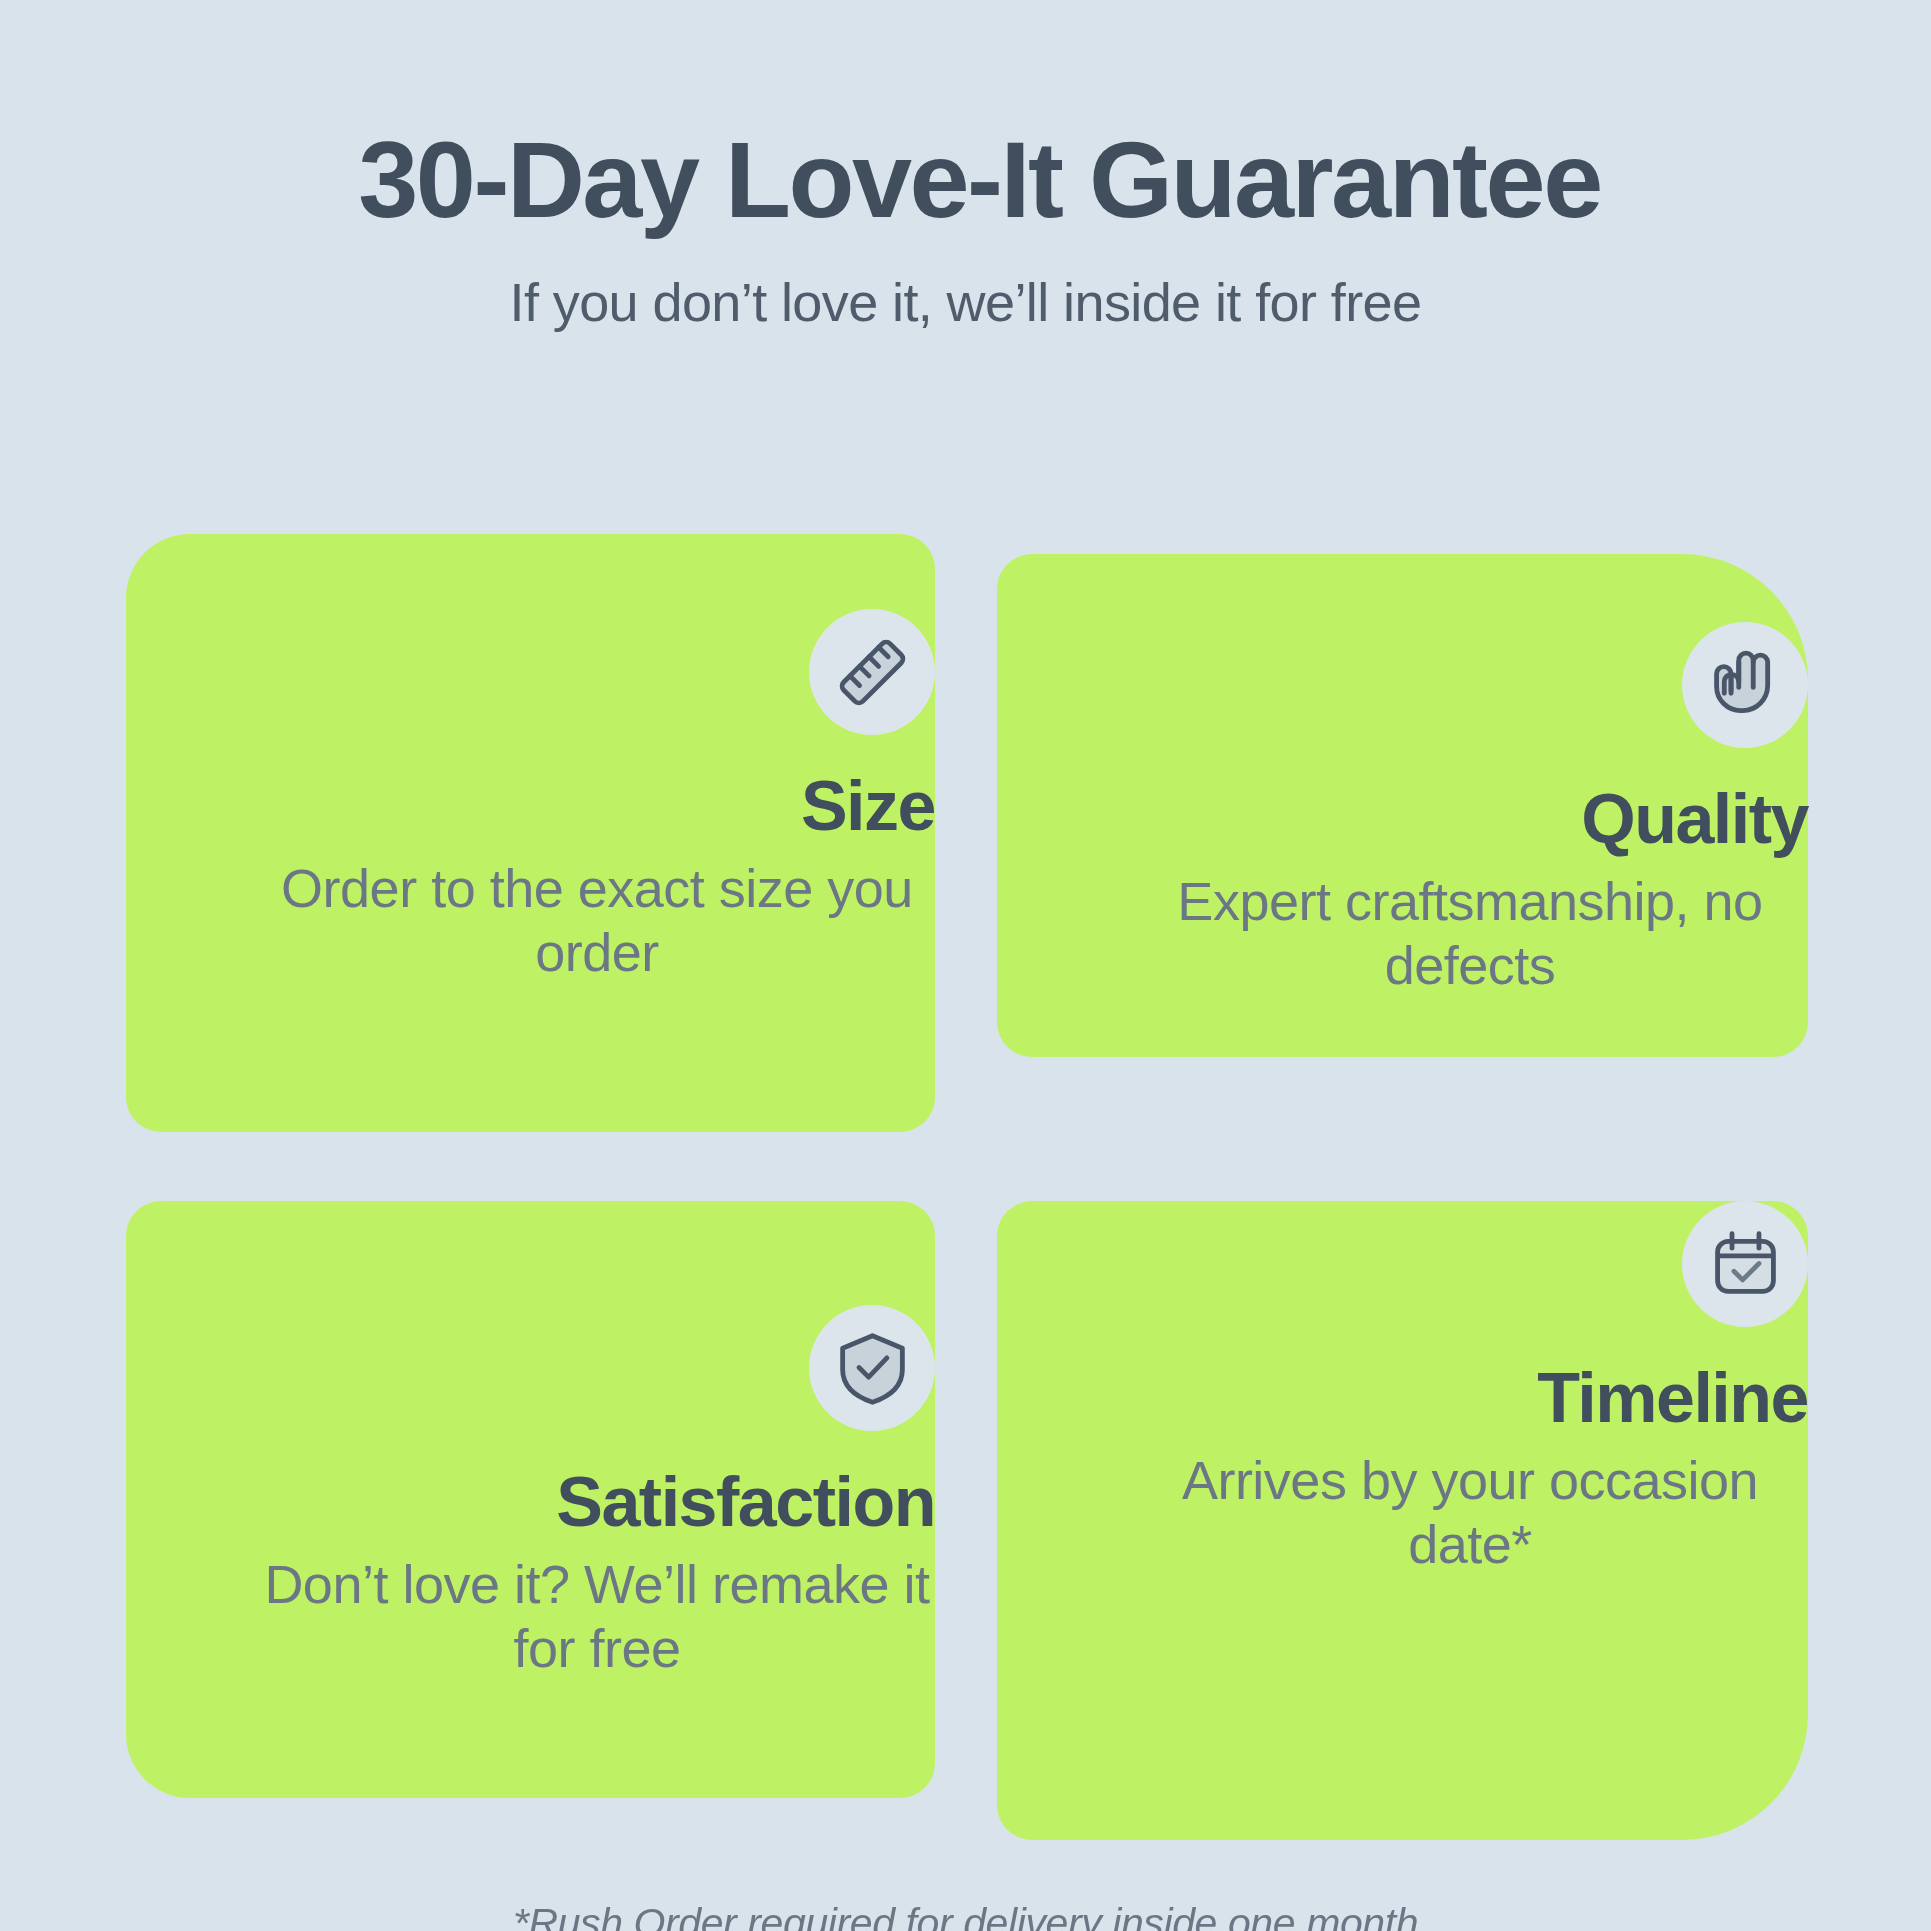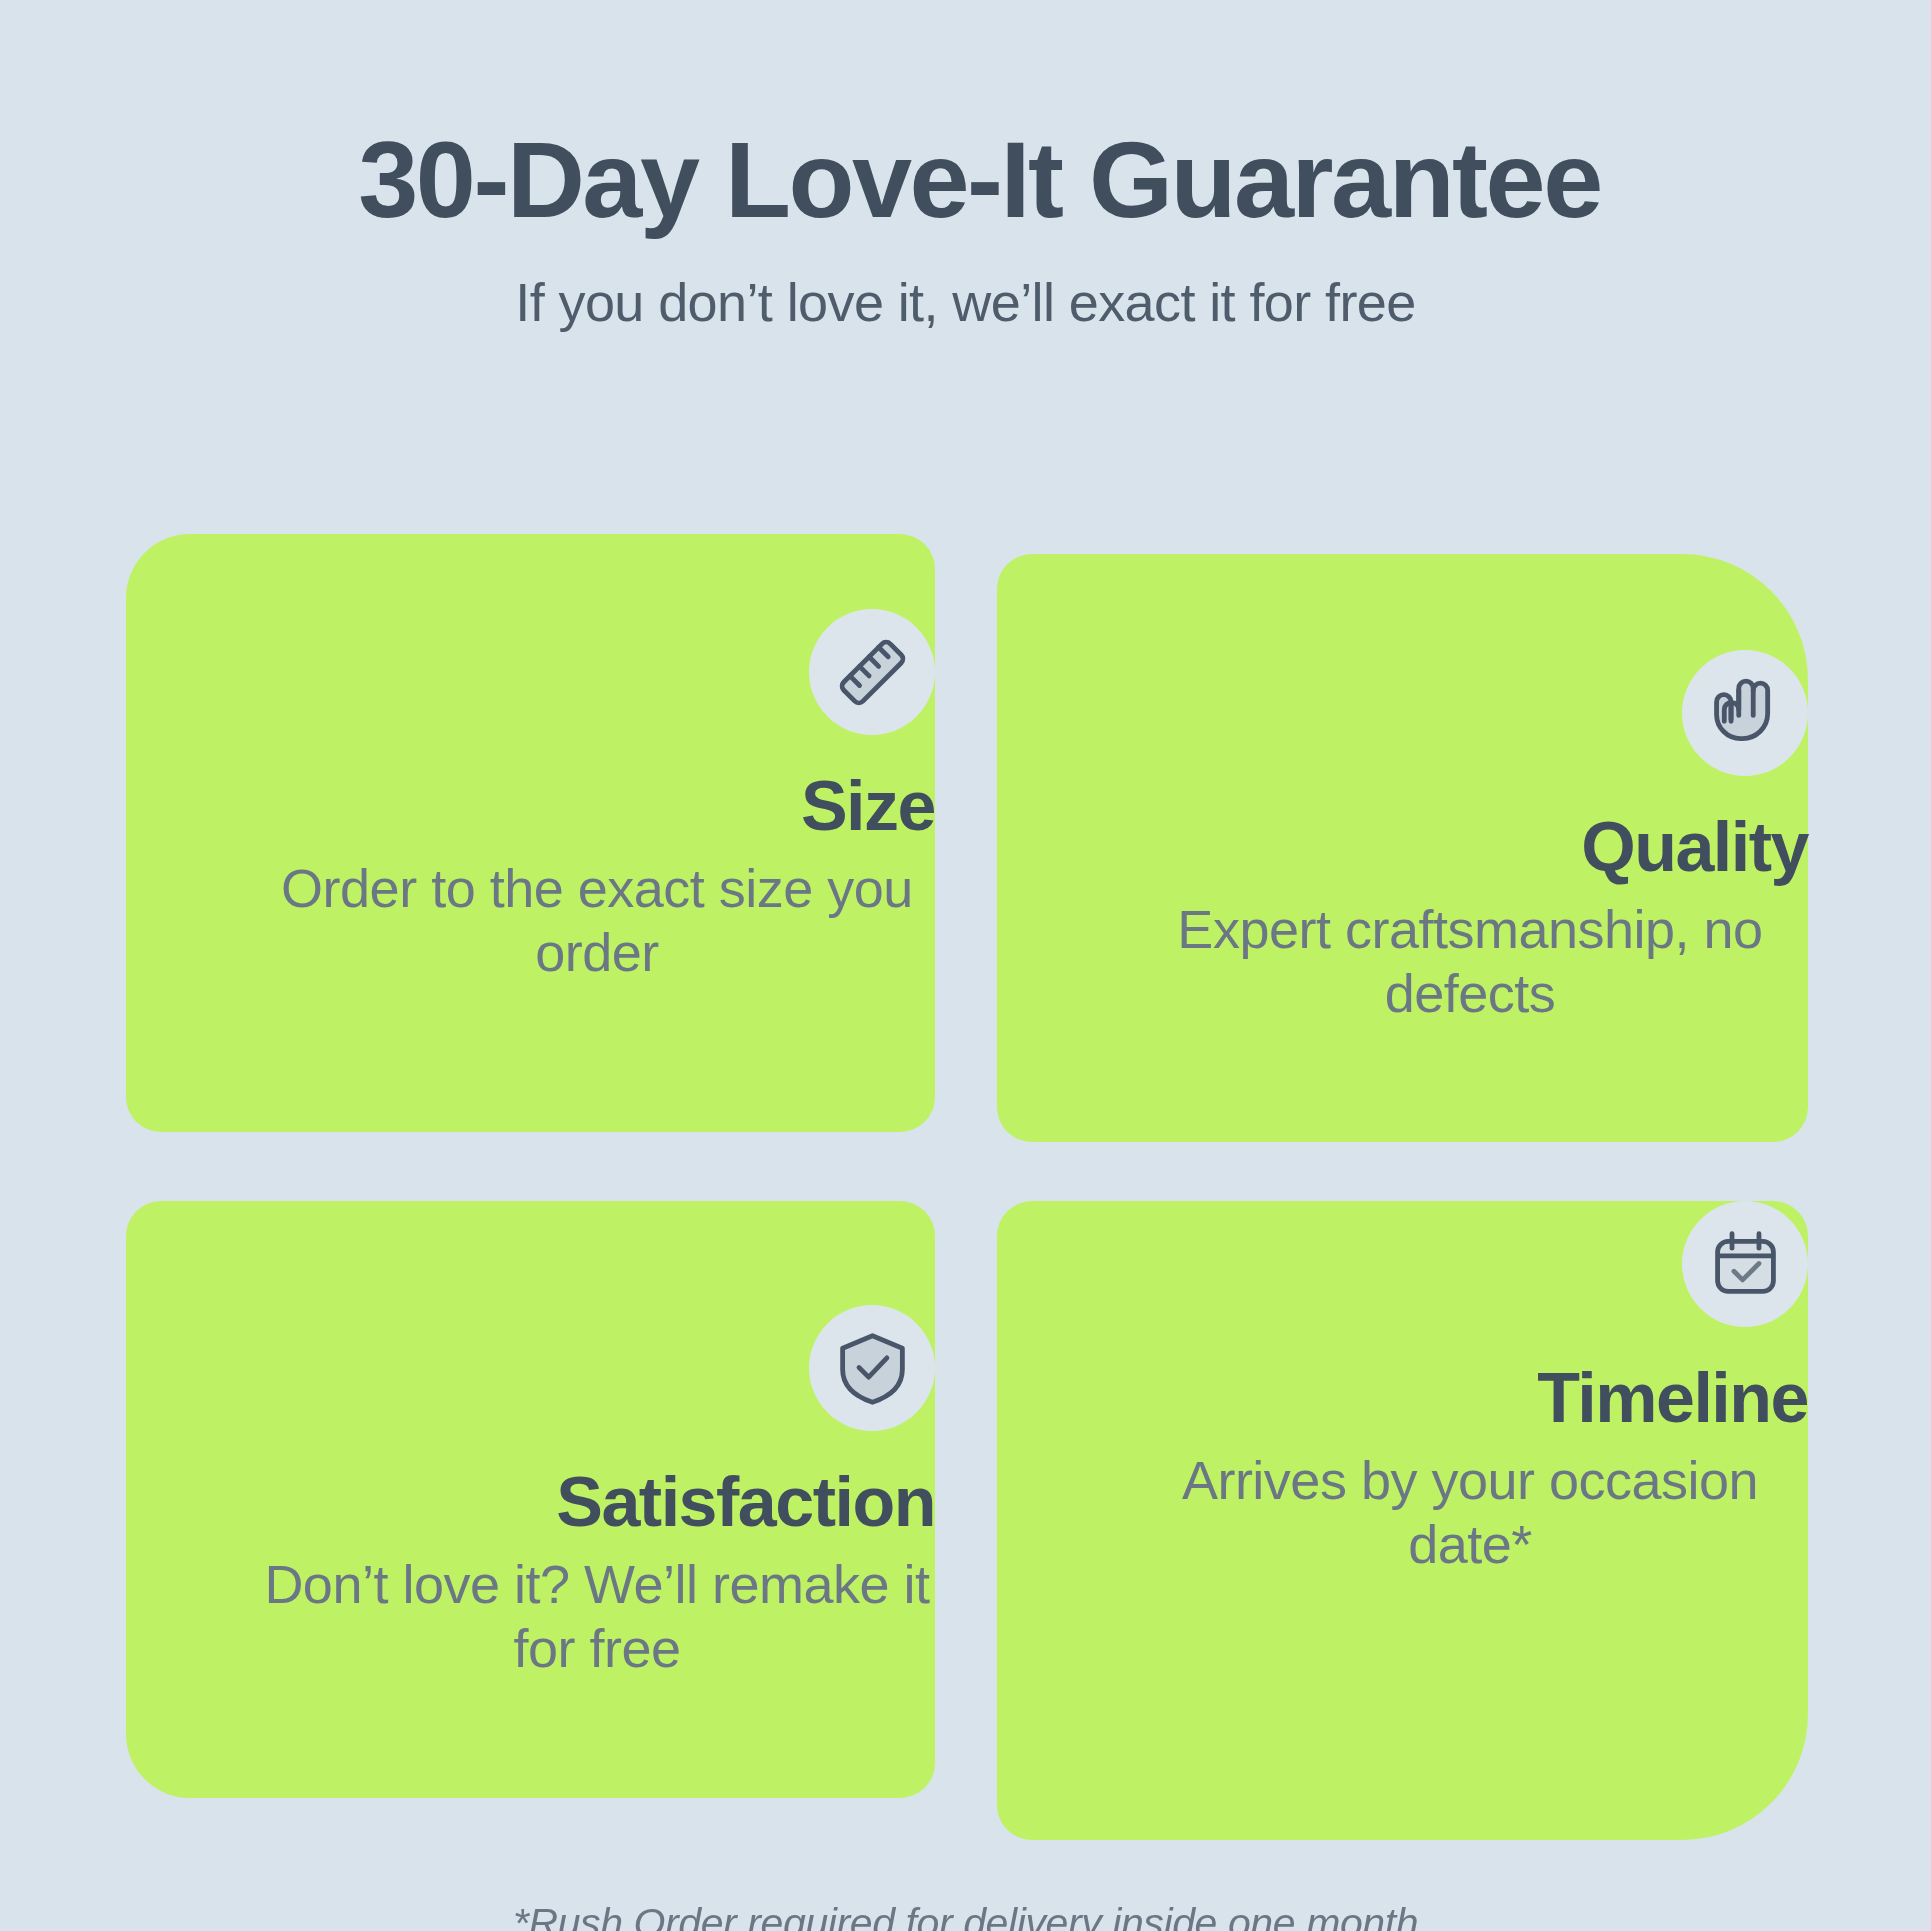--- a/index.html
+++ b/index.html
@@ -66,23 +66,23 @@
     top: 534px;
     width: 809px;
     height: 598px;
     border-radius: 64px 35px 35px 35px;
     padding-top: 75px;
   }
   .card-quality {
     left: 997px;
     top: 554px;
     width: 811px;
-    height: 588px;
+    height: 503px;
     border-radius: 35px 126px 35px 35px;
-    padding-top: 96px;
+    padding-top: 68px;
   }
   .card-satisfaction {
     left: 126px;
     top: 1201px;
     width: 809px;
     height: 597px;
     border-radius: 35px 35px 35px 64px;
     padding-top: 104px;
   }
   .card-timeline {
@@ -143,21 +143,21 @@
     color: #6b7785;
   }
 </style>
 </head>
 <body>
 
 <div id="page">
 
   <div class="header">
     <h1 class="title">30-Day Love-It Guarantee</h1>
-    <p class="subtitle">If you don’t love it, we’ll exact it for free</p>
+    <p class="subtitle">If you don’t love it, we’ll inside it for free</p>
   </div>
 
   <div class="card card-size">
     <div class="icon-circle">
       <svg width="83" height="83" viewBox="0 0 86 86" aria-hidden="true">
         <g transform="rotate(-45 43 43)">
           <rect x="9" y="29" width="68" height="28" rx="6" ry="6" fill="#c8d2da" stroke="#49566a" stroke-width="5"></rect>
           <line x1="24" y1="29" x2="24" y2="43" stroke="#49566a" stroke-width="5" stroke-linecap="round"></line>
           <line x1="38" y1="29" x2="38" y2="43" stroke="#49566a" stroke-width="5" stroke-linecap="round"></line>
           <line x1="52" y1="29" x2="52" y2="43" stroke="#49566a" stroke-width="5" stroke-linecap="round"></line>

